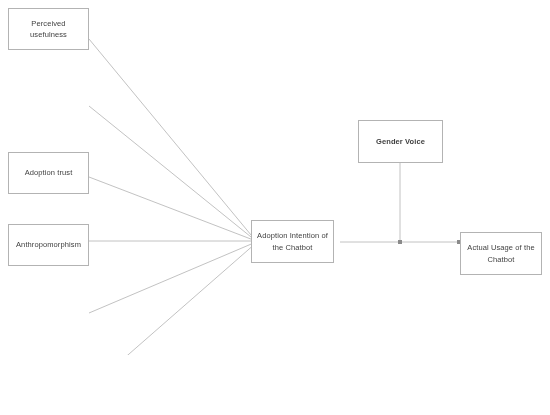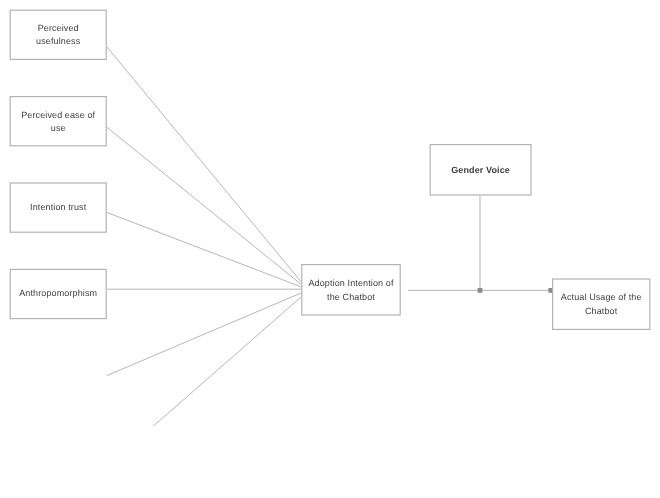--- a/index.html
+++ b/index.html
@@ -84,26 +84,23 @@
       <g>
         <line x1="400" y1="163" x2="400" y2="242" stroke="#b3b3b3" stroke-width="0.8"></line>
         <rect x="398" y="240" width="4" height="4" fill="#8a8a8a"></rect>
       </g>
     </svg>
 
   <div class="node" id="node-perceived-usefulness" style="left: 8px; top: 8px; width: 81px; height: 42px; border-color: rgb(179, 179, 179); background: rgb(255, 255, 255);">
     <span class="node-label" style="color: rgb(63, 63, 63);">Perceived usefulness</span>
   </div>
 
-  <div class="node" id="node-perceived-ease-of-use" style="left: 8px; top: 80px; width: 81px; height: 42px; border-color: rgb(179, 179, 179); background: rgb(255, 255, 255);">
-    <span class="node-label" style="color: rgb(63, 63, 63);">Perceived ease of use</span>
-  </div>
 
   <div class="node" id="node-perceived-trust" style="left: 8px; top: 152px; width: 81px; height: 42px; border-color: rgb(179, 179, 179); background: rgb(255, 255, 255);">
-    <span class="node-label" style="color: rgb(63, 63, 63);">Intention trust</span>
+    <span class="node-label" style="color: rgb(63, 63, 63);">Adoption trust</span>
   </div>
 
   <div class="node" id="node-anthropomorphism" style="left: 8px; top: 224px; width: 81px; height: 42px; border-color: rgb(179, 179, 179); background: rgb(255, 255, 255);">
     <span class="node-label" style="color: rgb(63, 63, 63);">Anthropomorphism</span>
   </div>
 
 
 
   <div class="node" id="node-gender-voice" style="left: 358px; top: 120px; width: 85px; height: 43px; border-color: rgb(179, 179, 179); background: rgb(255, 255, 255);">
     <span class="node-label" style="color: rgb(63, 63, 63); font-weight: bold;">Gender Voice</span>

